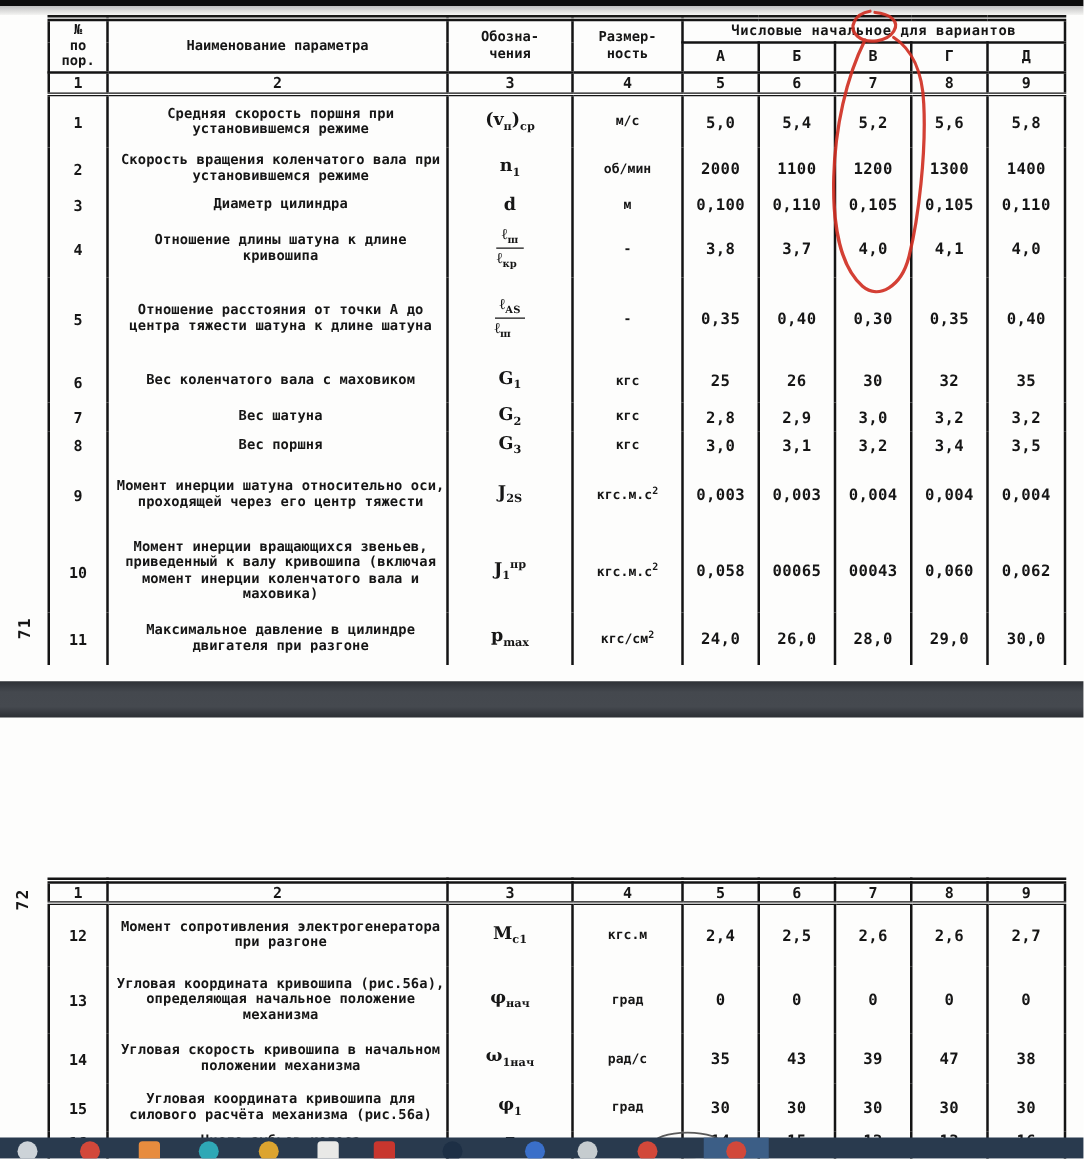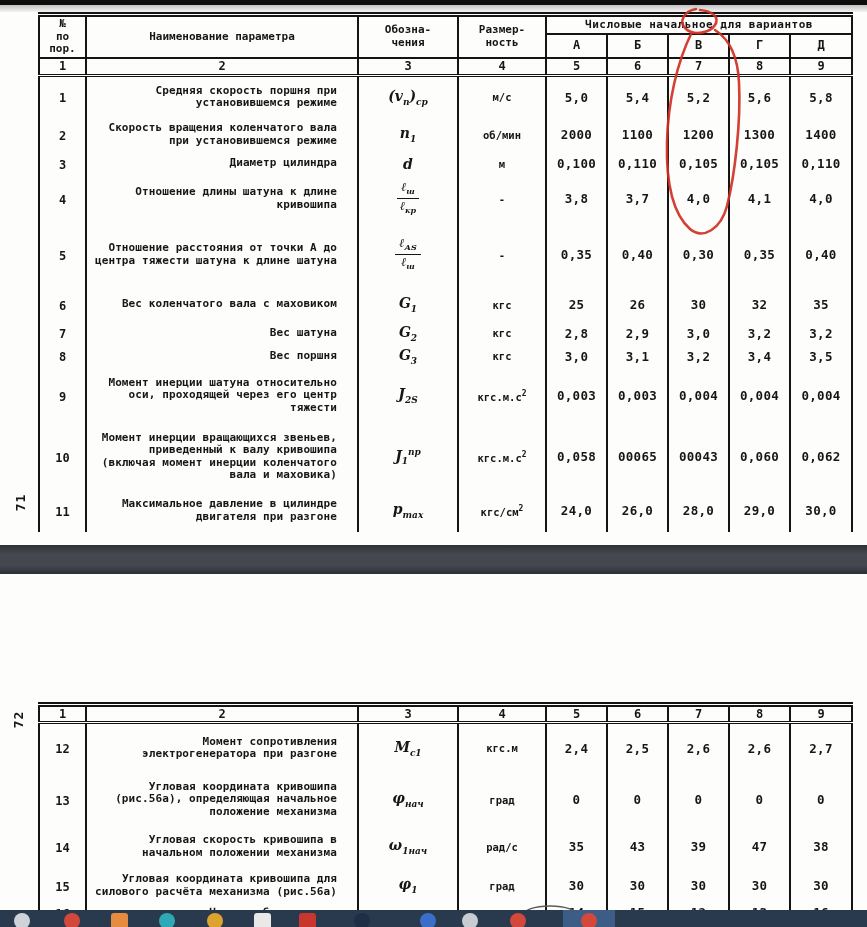--- a/index.html
+++ b/index.html
@@ -31,29 +31,29 @@
   }
   .doc-table th{ font-size:11px; line-height:12.5px; text-align:center; white-space:pre-line; }
   .h-top th{ border-bottom:2px solid #141414; }
   th.vt{ height:19px; font-size:11px; letter-spacing:.5px; }
   .h-var th{ height:24px; border-bottom:2px solid #141414; font-size:12px; }
   .h-nums td{
     height:18px; text-align:center; font-size:12px;
     border-bottom:3px double #141414;
   }
   .c-num{ text-align:center; font-size:12px; vertical-align:top; padding-top:2px; }
-  .c-name{ font-size:11px; line-height:12.5px; padding:2px 20px 2px 5px; text-align:right;
+  .c-name{ font-size:11px; line-height:12.5px; padding:2px 0 2px 5px; text-align:center;
            vertical-align:top; letter-spacing:.1px;}
   .c-sym{ text-align:center; font-family:"DejaVu Serif","Liberation Serif",serif;
-          font-style:italic; font-size:14px; font-weight:700; }
+          font-size:14px; font-weight:700; }
   .c-sym sub{ font-size:9px; } .c-sym sup{ font-size:9px; }
   .c-dim{ text-align:center; font-size:10.5px; }
   .c-dim sup{ font-size:8px; }
   .c-val{ text-align:center; font-size:12.5px; letter-spacing:.3px; }
-  .frac{ display:inline-block; text-align:center; font-size:12px; line-height:12px; vertical-align:middle;}
+  .frac{ display:inline-block; text-align:left; font-size:12px; line-height:12px; vertical-align:middle;}
   .frac .ft{ display:block; border-bottom:1.5px solid #141414; padding:0 4px 1px; }
   .frac .fb{ display:block; padding-top:1px; }
   .frac sub{ font-size:8px; }
   tr.row-top td{ vertical-align:top; }
 
   
   .vpnum{
     position:absolute; font-size:13px; font-weight:700;
     transform:rotate(-90deg); transform-origin:center;
     letter-spacing:1px;

